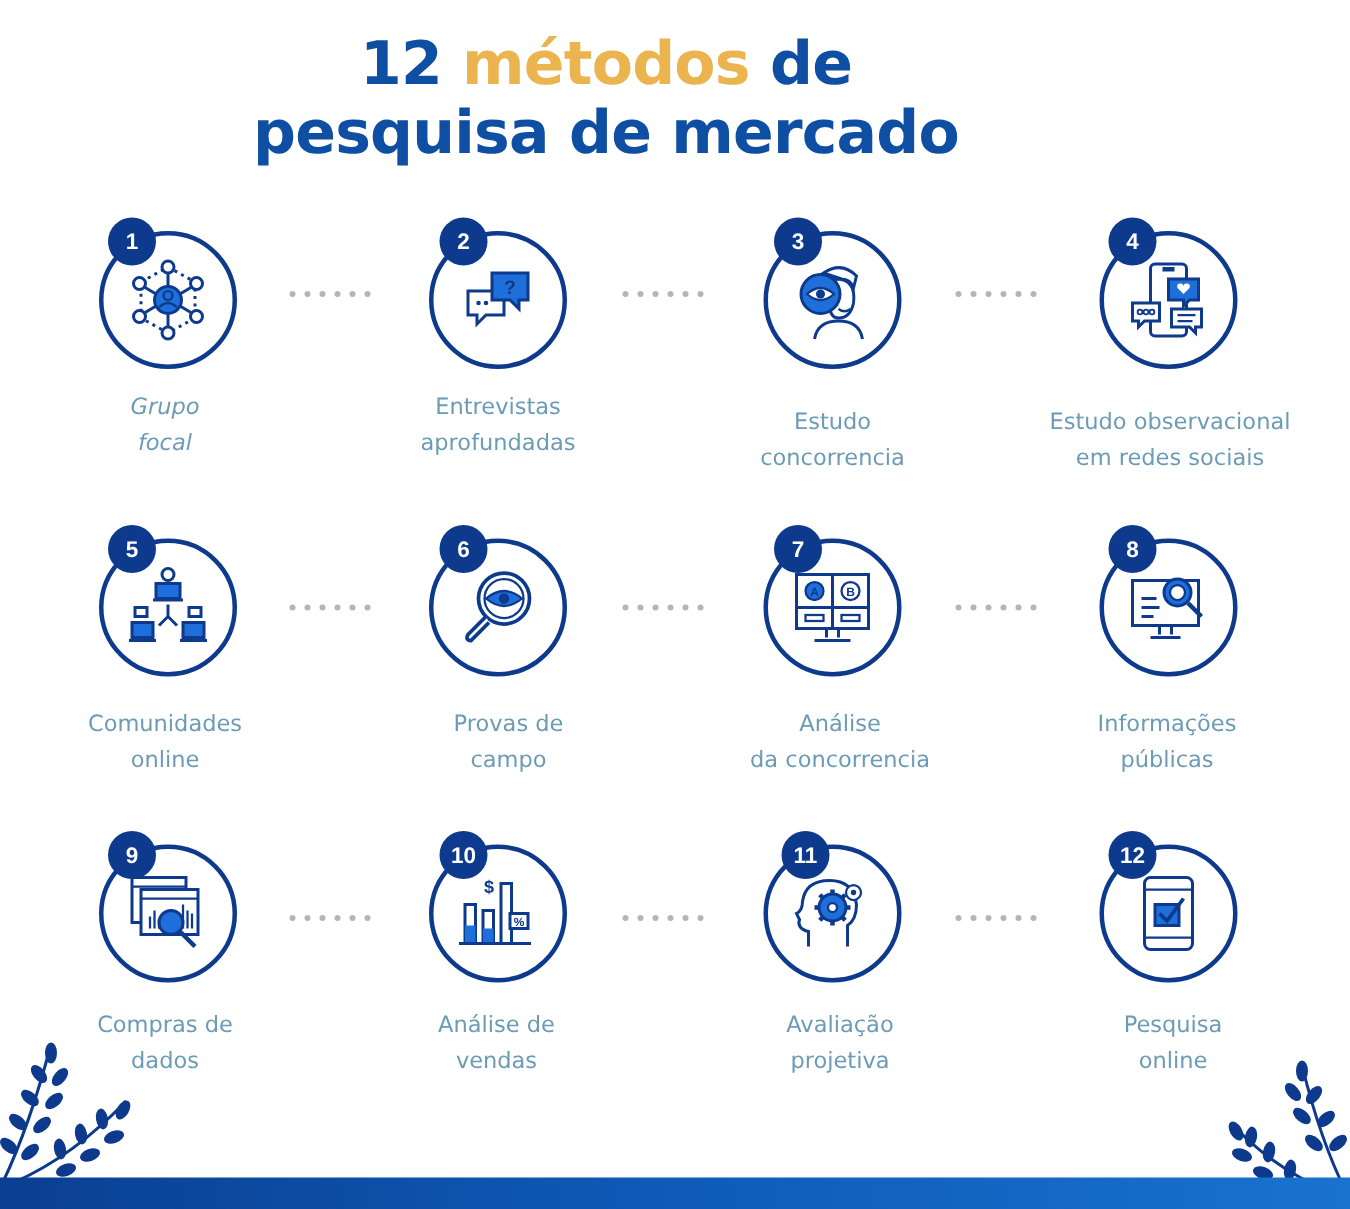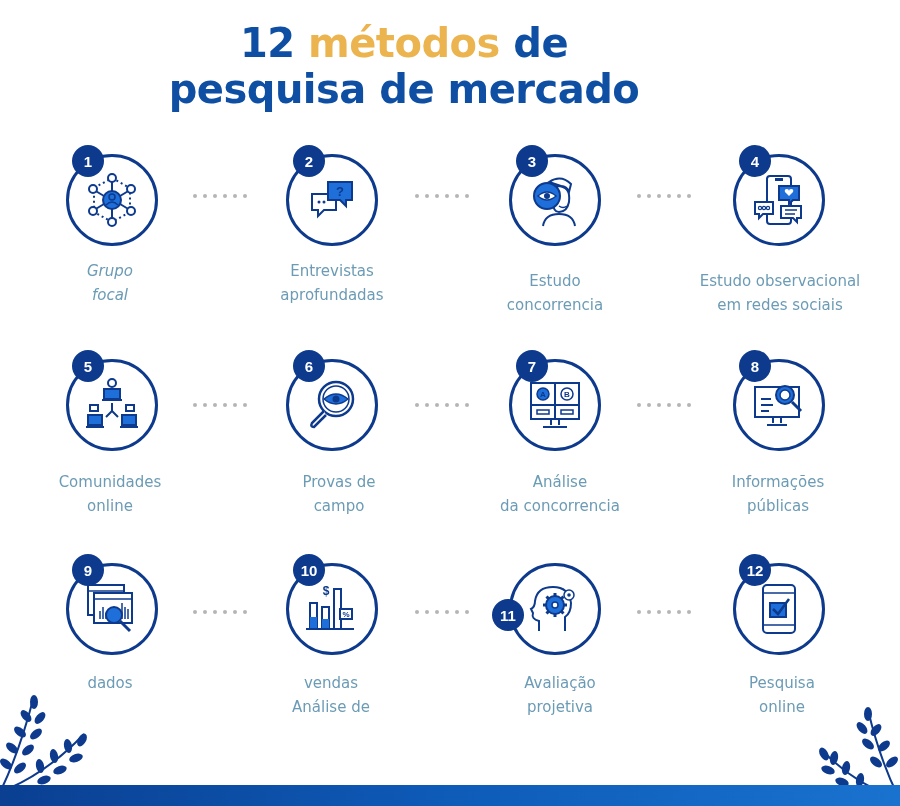--- a/index.html
+++ b/index.html
@@ -277,20 +277,21 @@
       <line x1="22" y1="38" x2="22" y2="32"></line>
         <line x1="38" y1="38" x2="38" y2="22"></line>
       <line x1="41" y1="38" x2="41" y2="26"></line>
         <line x1="44" y1="38" x2="44" y2="28"></line>
     </g>
     <circle cx="30" cy="34" r="8" fill="#1e6fd9" stroke="#0d3a8c" stroke-width="2"></circle>
     <line x1="36" y1="40" x2="46" y2="50" stroke="#0d3a8c" stroke-width="3"></line>
   </svg>
   <div class="badge" style="left:72px;top:554px;">9</div>
   <div class="label" style="left:10px;top:671px;">
+    <div>Compras de</div>
       <div>dados</div>
   </div>
 </div>
 <div class="dots" style="left:193px;top:610px;">
     <span></span>
     <span></span>
     <span></span>
     <span></span>
     <span></span>
     <span></span>
@@ -304,22 +305,22 @@
     <rect x="6" y="36" width="7" height="12" fill="#1e6fd9"></rect>
     <rect x="18" y="26" width="7" height="22" fill="#fff" stroke="#0d3a8c" stroke-width="2"></rect>
     <rect x="18" y="38" width="7" height="10" fill="#1e6fd9"></rect>
     <rect x="30" y="8" width="7" height="40" fill="#fff" stroke="#0d3a8c" stroke-width="2"></rect>
     <rect x="36" y="28" width="12" height="10" fill="#fff" stroke="#0d3a8c" stroke-width="2"></rect>
     <text x="42" y="36" text-anchor="middle" font-size="8" font-weight="bold" fill="#0d3a8c" font-family="Liberation Sans, sans-serif">%</text>
     <line x1="2" y1="48" x2="50" y2="48" stroke="#0d3a8c" stroke-width="2"></line>
   </svg>
   <div class="badge" style="left:293px;top:554px;">10</div>
   <div class="label" style="left:231px;top:671px;">
-    <div>vendas</div>
-      <div>Análise de</div>
+    <div>Análise de</div>
+      <div>vendas</div>
   </div>
 </div>
 <div class="dots" style="left:415px;top:610px;">
     <span></span>
     <span></span>
     <span></span>
     <span></span>
     <span></span>
     <span></span>
   </div>
@@ -340,21 +341,21 @@
         <line x1="-8.5" y1="8.5" x2="-6.4" y2="6.4"></line>
           <line x1="8.5" y1="-8.5" x2="6.4" y2="-6.4"></line>
       </g>
       <circle r="3" fill="#fff" stroke="#0d3a8c" stroke-width="1.5"></circle>
     </g>
     <g transform="translate(42,14)">
       <circle r="5" fill="#fff" stroke="#0d3a8c" stroke-width="1.5"></circle>
       <circle r="1.8" fill="#0d3a8c"></circle>
     </g>
   </svg>
-  <div class="badge" style="left:492px;top:554px;margin-top:45px;">11</div>
+  <div class="badge" style="left:521px;top:554px;">11</div>
   <div class="label" style="left:460px;top:671px;">
     <div>Avaliação</div>
       <div>projetiva</div>
   </div>
 </div>
 <div class="dots" style="left:637px;top:610px;">
     <span></span>
     <span></span>
     <span></span>
     <span></span>

